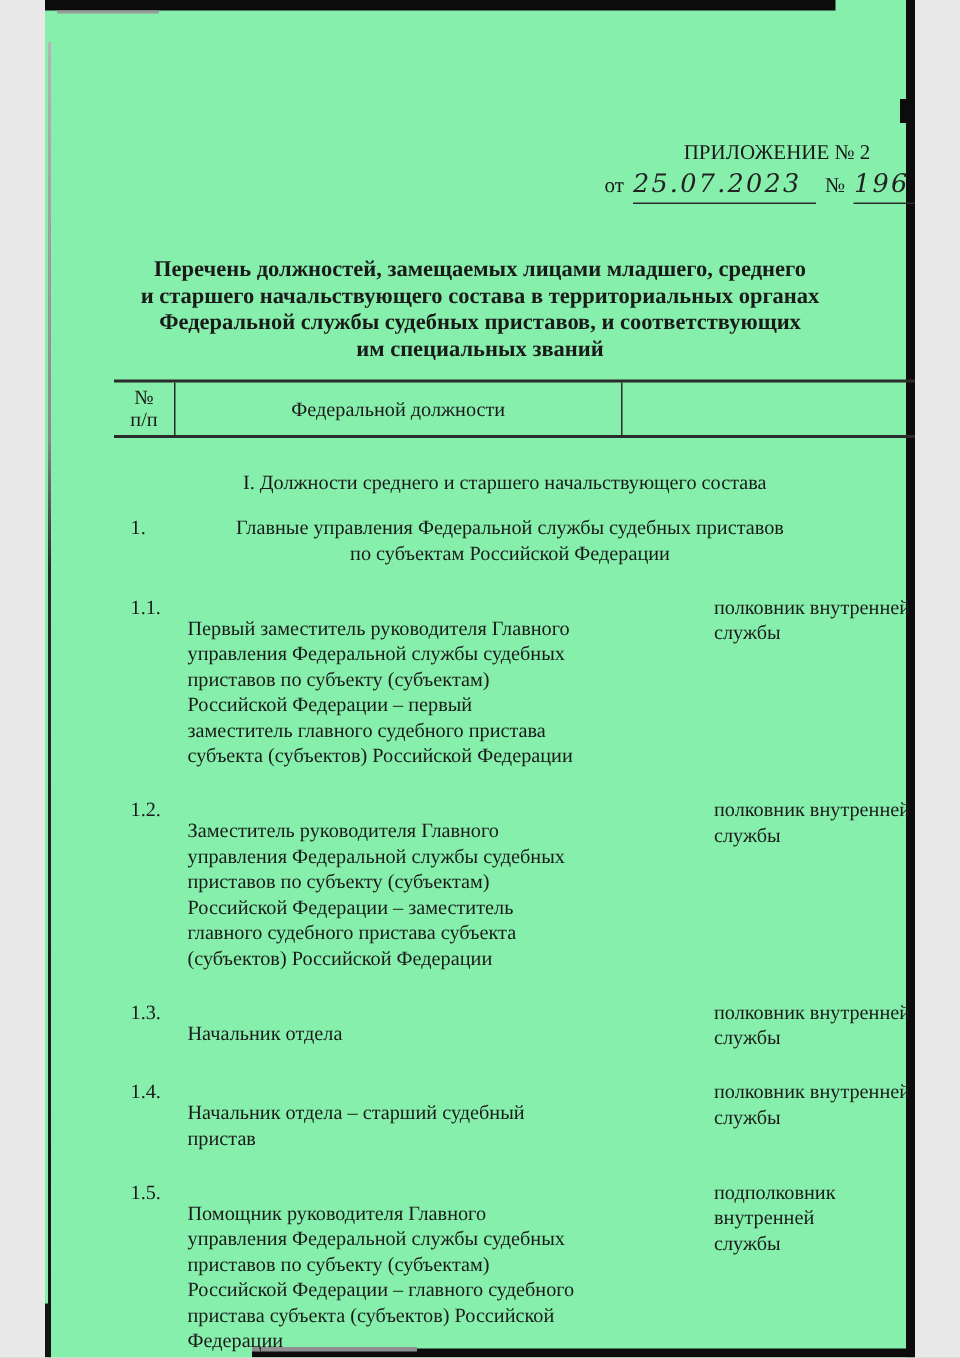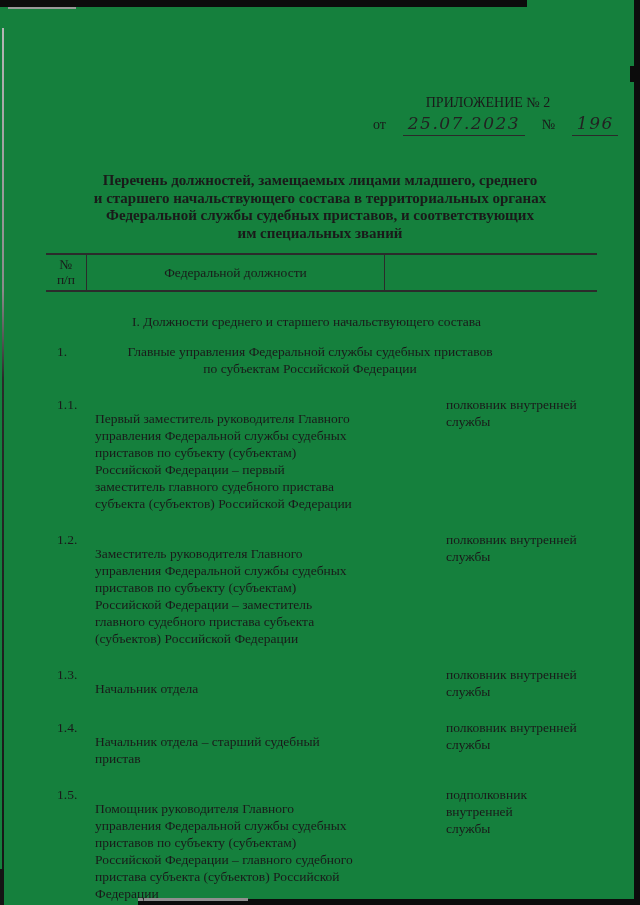--- a/index.html
+++ b/index.html
@@ -1,35 +1,35 @@
 <!DOCTYPE html>
 <html><head>
 <meta charset="utf-8">
 <style>
   html,body{margin:0;padding:0;background:#e8e8e8;}
   .page{
-    position:relative;width:640px;height:905px;margin:0 auto;background:#15803d;
+    position:relative;width:580px;height:905px;margin:0 auto;background:#86efac;
     font-family:"Liberation Serif","DejaVu Serif",serif;color:#1a1a1a;overflow:hidden;
   }
   
   .scan-top{position:absolute;top:0;left:0;width:527px;height:7px;background:#0c0c0c;}
   .scan-top-dash{position:absolute;top:7px;left:8px;width:68px;height:2px;background:#9a9a9a;}
   .scan-right{position:absolute;top:0;right:0;width:6px;height:905px;background:#0c0c0c;}
   .scan-right-blob{position:absolute;top:66px;right:0;width:10px;height:16px;background:#0c0c0c;}
   .scan-bottom{position:absolute;bottom:0;left:138px;right:0;height:6px;background:#0c0c0c;}
   .scan-bottom-gray{position:absolute;bottom:4px;left:138px;width:110px;height:3px;background:#8f8f8f;}
   .scan-left-line{position:absolute;top:28px;bottom:0;left:2px;width:2px;
     background:linear-gradient(#b5b5b5 0%,#8a8a8a 30%,#2a2a2a 40%,#151515 100%);}
   .scan-corner{position:absolute;bottom:0;left:0;width:4px;height:36px;background:#141414;}
 
   
   .appendix{position:absolute;top:94px;left:373px;width:230px;font-size:14px;line-height:18px;text-align:center;}
-  .date-line{display:flex;align-items:baseline;justify-content:flex-start;gap:17px;margin-top:1px;text-align:left;}
+  .date-line{display:flex;align-items:baseline;justify-content:flex-start;gap:6px;margin-top:1px;text-align:left;}
   .hw{font-family:"DejaVu Serif",serif;font-style:italic;font-size:17px;letter-spacing:1.5px;color:#222;}
-  .hw-slot{display:inline-block;border-bottom:1.5px solid #2a2a2a;text-align:center;line-height:20px;}
+  .hw-slot{display:inline-block;border-bottom:1.5px solid #2a2a2a;line-height:20px;}
   .slot-date{min-width:122px;}
   .slot-num{min-width:46px;}
 
   
   .doc-title{position:absolute;top:172px;left:48px;right:48px;margin:0;
     font-size:15px;font-weight:bold;line-height:17.5px;text-align:center;white-space:pre-line;}
 
   
   .table{position:absolute;top:253px;left:46px;width:551px;font-size:13.5px;line-height:17px;}
   .thead{display:flex;align-items:center;height:39px;box-sizing:border-box;

